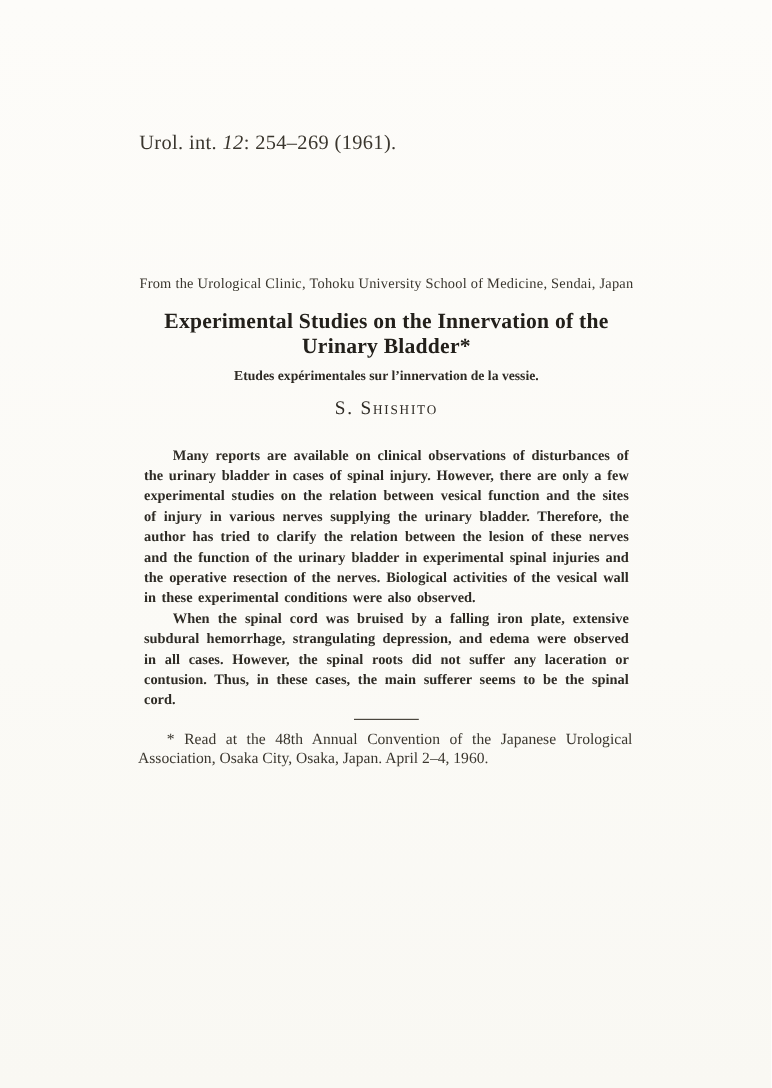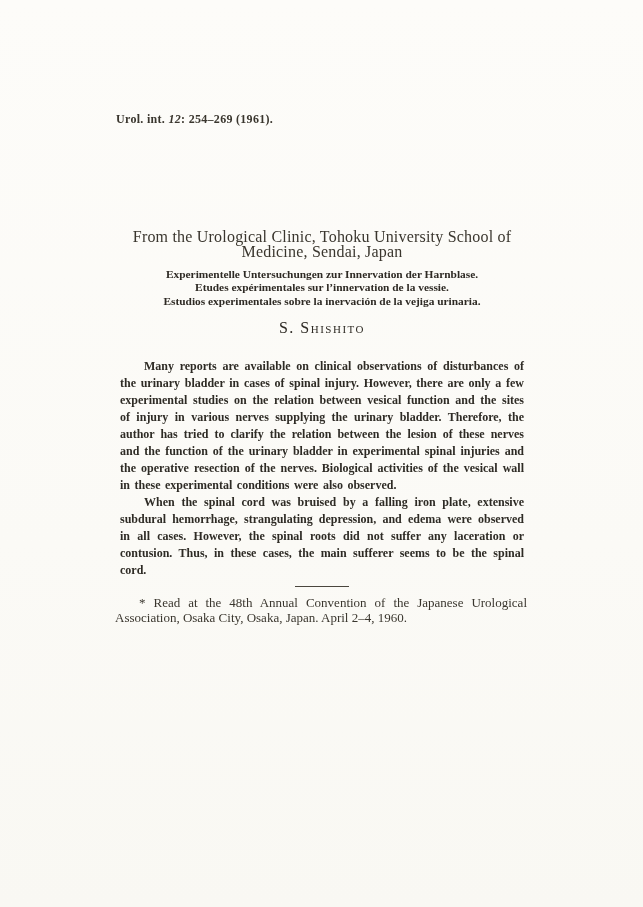--- a/index.html
+++ b/index.html
@@ -12,34 +12,33 @@
     width: 643px;
     height: 907px;
     box-sizing: border-box;
     background: linear-gradient(180deg, #fdfcf9 0%, #fbfaf6 60%, #f9f8f3 100%);
     color: #332f28;
     font-family: "Liberation Serif", "DejaVu Serif", serif;
     padding: 112px 119px 0 120px;
     overflow: hidden;
   }
   .journal-ref {
-    font-size: 12px;
+    font-size: 17px;
     line-height: 14px;
     letter-spacing: 0.3px;
     margin-left: -4px;
     color: #3a362e;
-    font-weight: bold;
   }
   .journal-ref .vol { font-style: italic; }
   .content {
     width: 404px;
   }
   .affiliation {
     margin-top: 103px;
-    font-size: 16px;
+    font-size: 12px;
     line-height: 15px;
     text-align: center;
     letter-spacing: 0.2px;
     color: #3a362e;
     width: 430px;
     margin-left: -13px;
   }
   .title {
     margin: 13px 0 0 0;
     font-size: 18px;
@@ -104,25 +103,24 @@
 <div class="page">
 
   <div class="journal-ref">
     <span>Urol. int. </span><span class="vol">12</span><span>: 254–269 (1961).</span>
   </div>
 
   <div class="content">
 
     <div class="affiliation">From the Urological Clinic, Tohoku University School of Medicine, Sendai, Japan</div>
 
+    <h1 class="title">Experimental Studies on the Innervation of the Urinary Bladder*</h1>
 
     <div class="subtitles">
-      <div class="subtitle">Experimentelle Untersuchungen zur Innervation der Harnblase.</div>
       <div class="subtitle">Etudes expérimentales sur l’innervation de la vessie.</div>
-      <div class="subtitle">Estudios experimentales sobre la inervación de la vejiga urinaria.</div>
     </div>
 
     <div class="author">S. Shishito</div>
 
     <div class="body">
       <p>Many reports are available on clinical observations of disturbances of the urinary bladder in cases of spinal injury. However, there are only a few experimental studies on the relation between vesical function and the sites of injury in various nerves supplying the urinary bladder. Therefore, the author has tried to clarify the relation between the lesion of these nerves and the function of the urinary bladder in experimental spinal injuries and the operative resection of the nerves. Biological activities of the vesical wall in these experimental conditions were also observed.</p>
       <p>When the spinal cord was bruised by a falling iron plate, extensive subdural hemorrhage, strangulating depression, and edema were observed in all cases. However, the spinal roots did not suffer any laceration or contusion. Thus, in these cases, the main sufferer seems to be the spinal cord.</p>
     </div>
 
     <hr class="footnote-rule">

